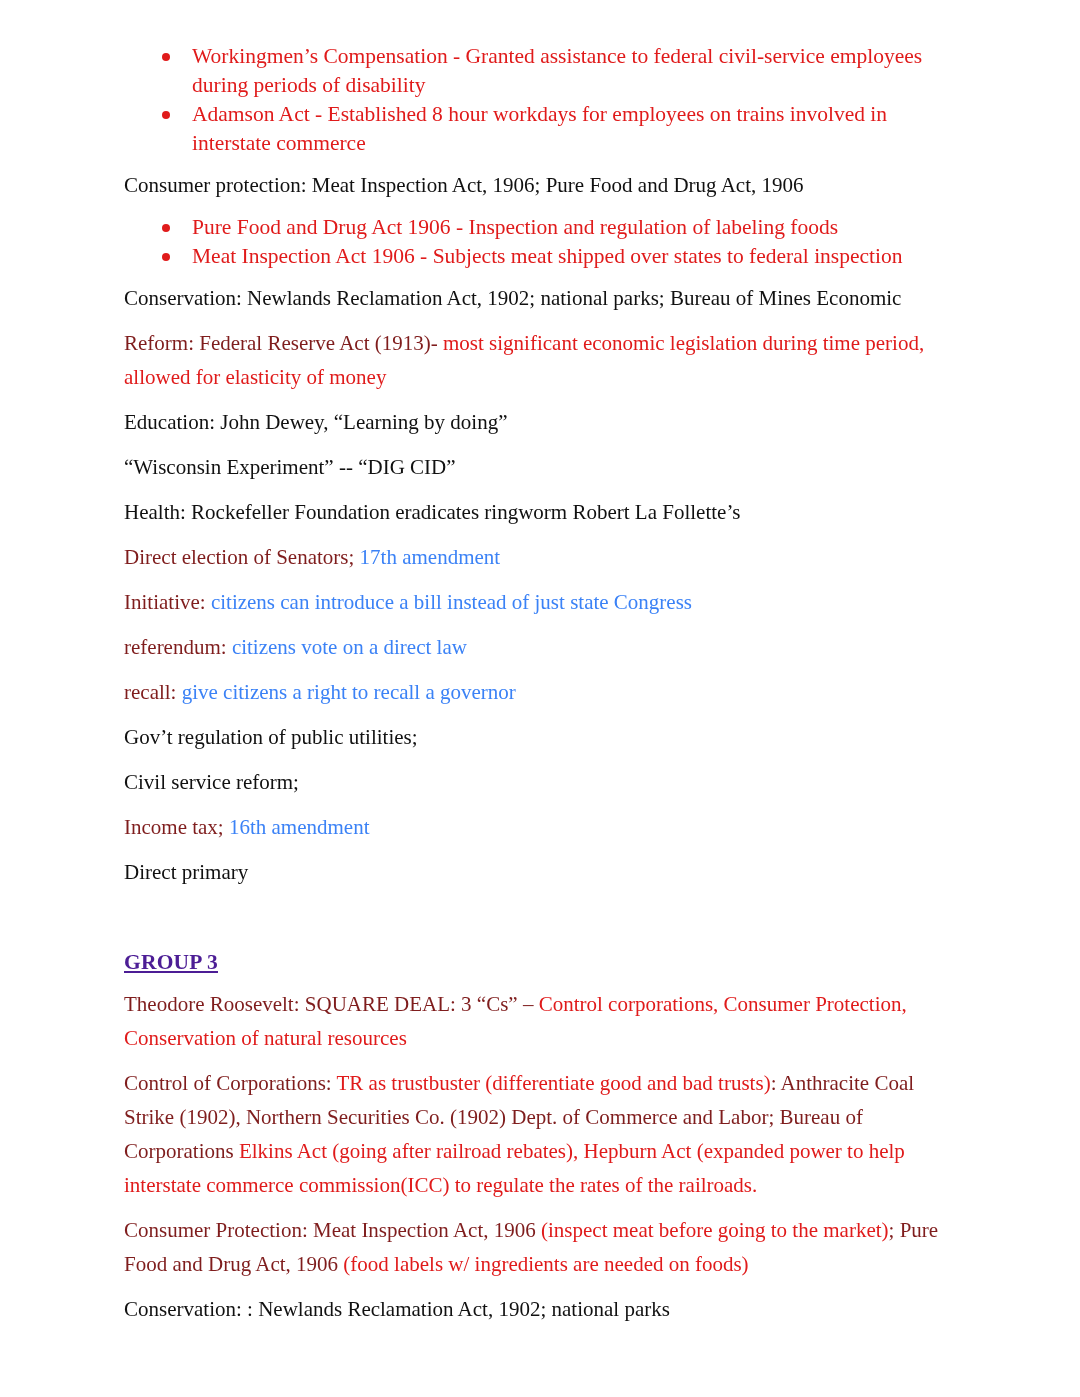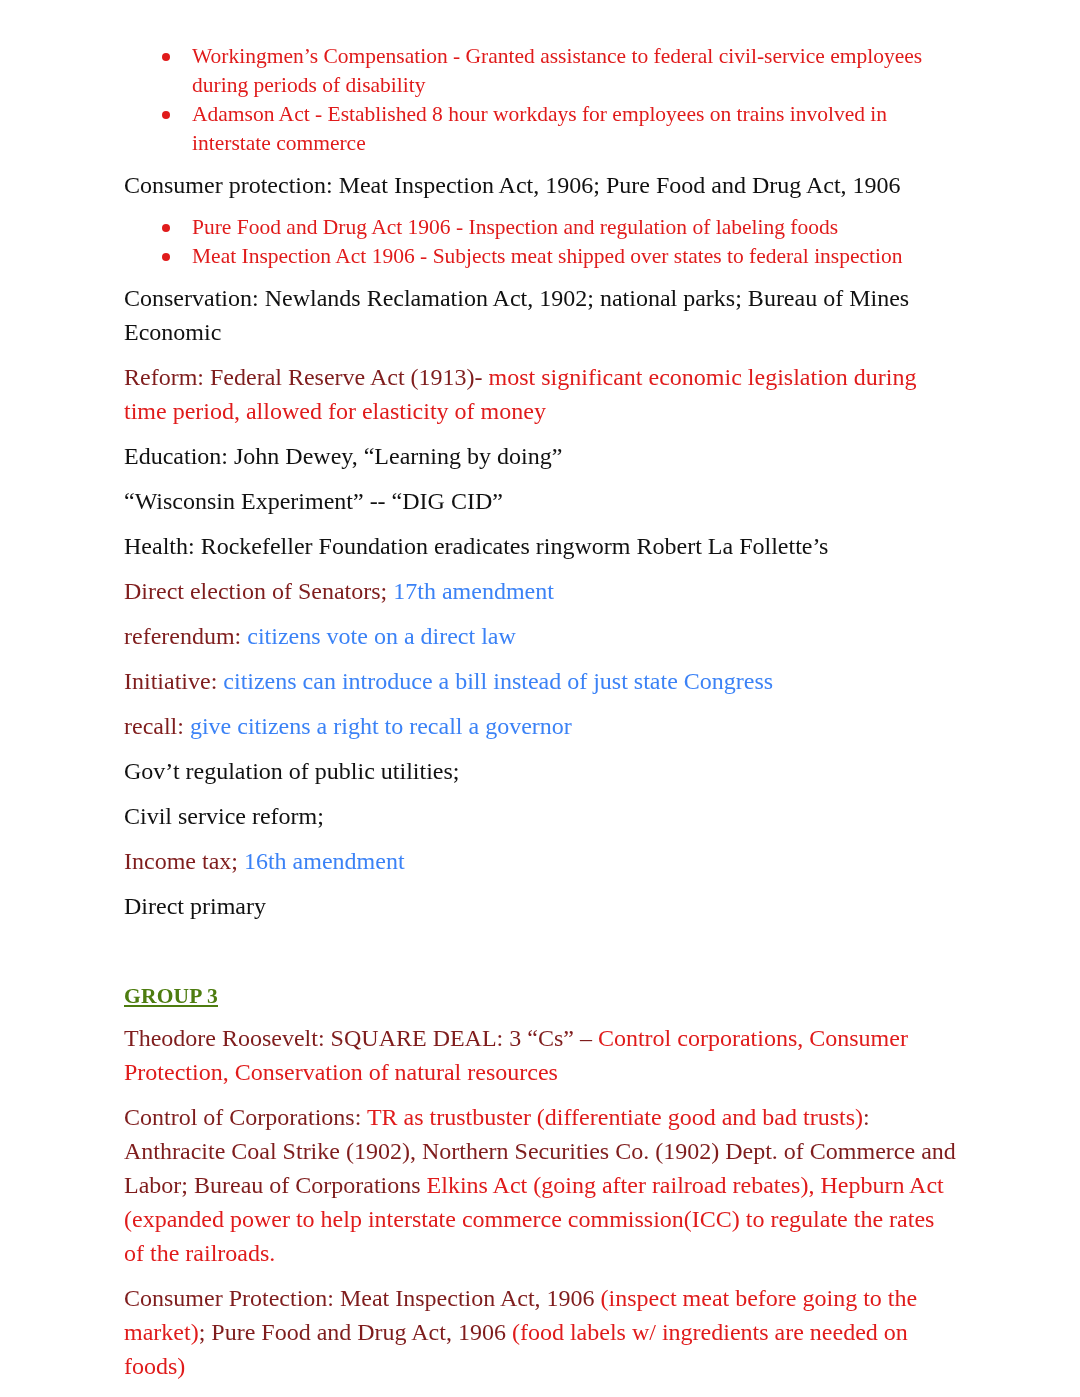--- a/index.html
+++ b/index.html
@@ -29,21 +29,21 @@
     padding-top: 62px;
     letter-spacing: 0.1px;
   }
   .body-wrap {
     padding: 0 122px 0 124px;
   }
   .spacer-top { height: 38px; }
 
   
   p.para {
-    font-size: 24px;
+    font-size: 21px;
     line-height: 34px;
     margin: 0 0 11px 0;
     color: #111111;
   }
 
   
   ul.bullets {
     list-style: none;
     margin: 0 0 10px 0;
     padding: 0;
@@ -72,21 +72,21 @@
   .red { color: #e01b1b; }
   .blue { color: #3b82f6; }
   .black { color: #7f1d1d; }
 
   
   h2.group-head {
     font-size: 21.5px;
     font-weight: bold;
     text-decoration: underline;
     margin: 0 0 12px 0;
-    color: #4d7c0f;
+    color: #4c1d95;
     letter-spacing: 0.2px;
   }
   .gap-block { height: 50px; }
 </style>
 </head>
 <body>
 
 <div class="page">
 
 
@@ -111,23 +111,23 @@
     <p class="para"><span class="black">Reform: Federal Reserve Act (1913)- </span><span class="red">most significant economic legislation during time period, allowed for elasticity of money</span></p>
 
     <p class="para">Education: John Dewey, “Learning by doing”</p>
 
     <p class="para">“Wisconsin Experiment” -- “DIG CID”</p>
 
     <p class="para">Health: Rockefeller Foundation eradicates ringworm Robert La Follette’s</p>
 
     <p class="para"><span class="black">Direct election of Senators; </span><span class="blue">17th amendment</span></p>
 
+    <p class="para"><span class="black">Initiative: </span><span class="blue">citizens can introduce a bill instead of just state Congress</span></p>
+
     <p class="para"><span class="black">referendum: </span><span class="blue">citizens vote on a direct law</span></p>
-
-    <p class="para"><span class="black">Initiative: </span><span class="blue">citizens can introduce a bill instead of just state Congress</span></p>
 
     <p class="para"><span class="black">recall: </span><span class="blue">give citizens a right to recall a governor</span></p>
 
     <p class="para">Gov’t regulation of public utilities;</p>
 
     <p class="para">Civil service reform;</p>
 
     <p class="para"><span class="black">Income tax; </span><span class="blue">16th amendment</span></p>
 
     <p class="para">Direct primary</p>

